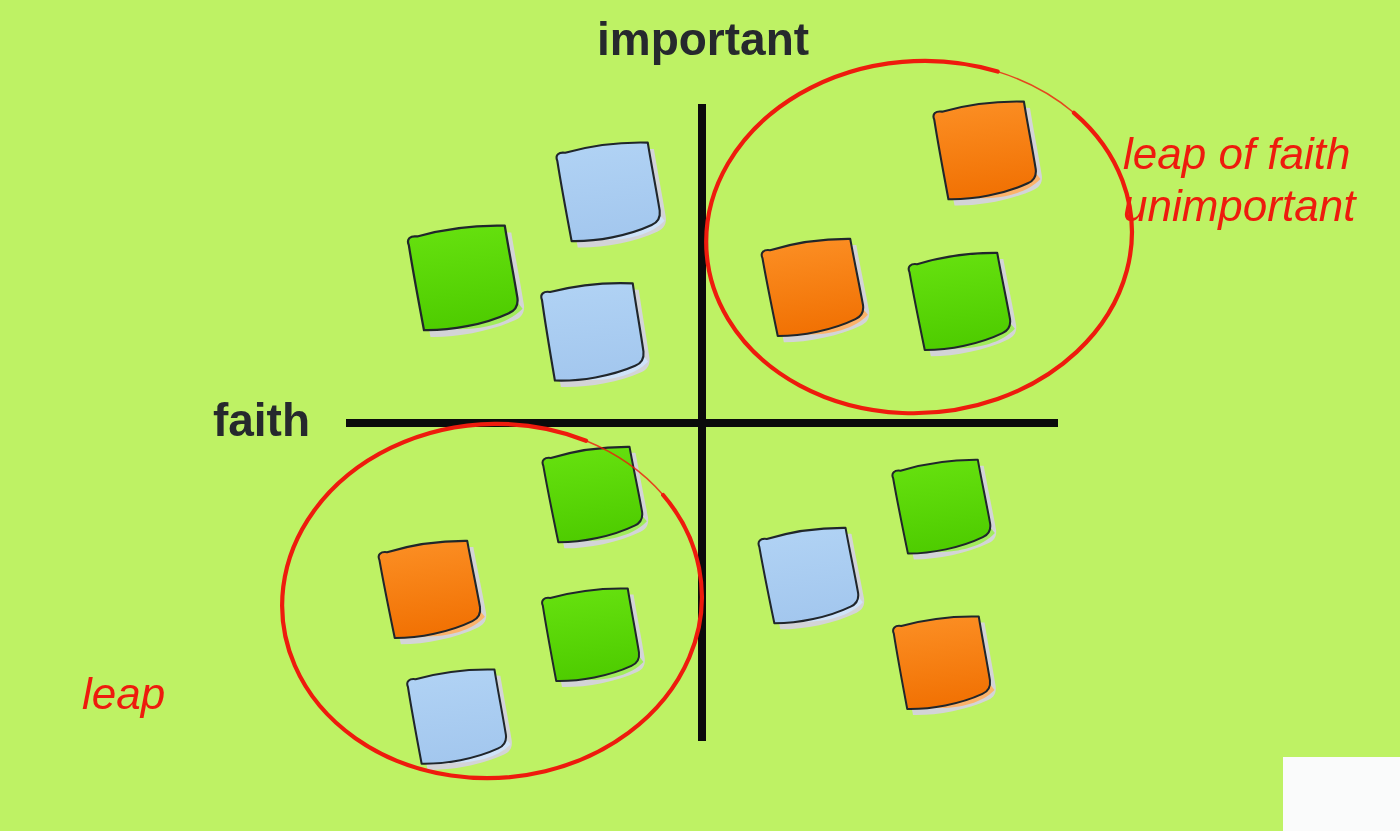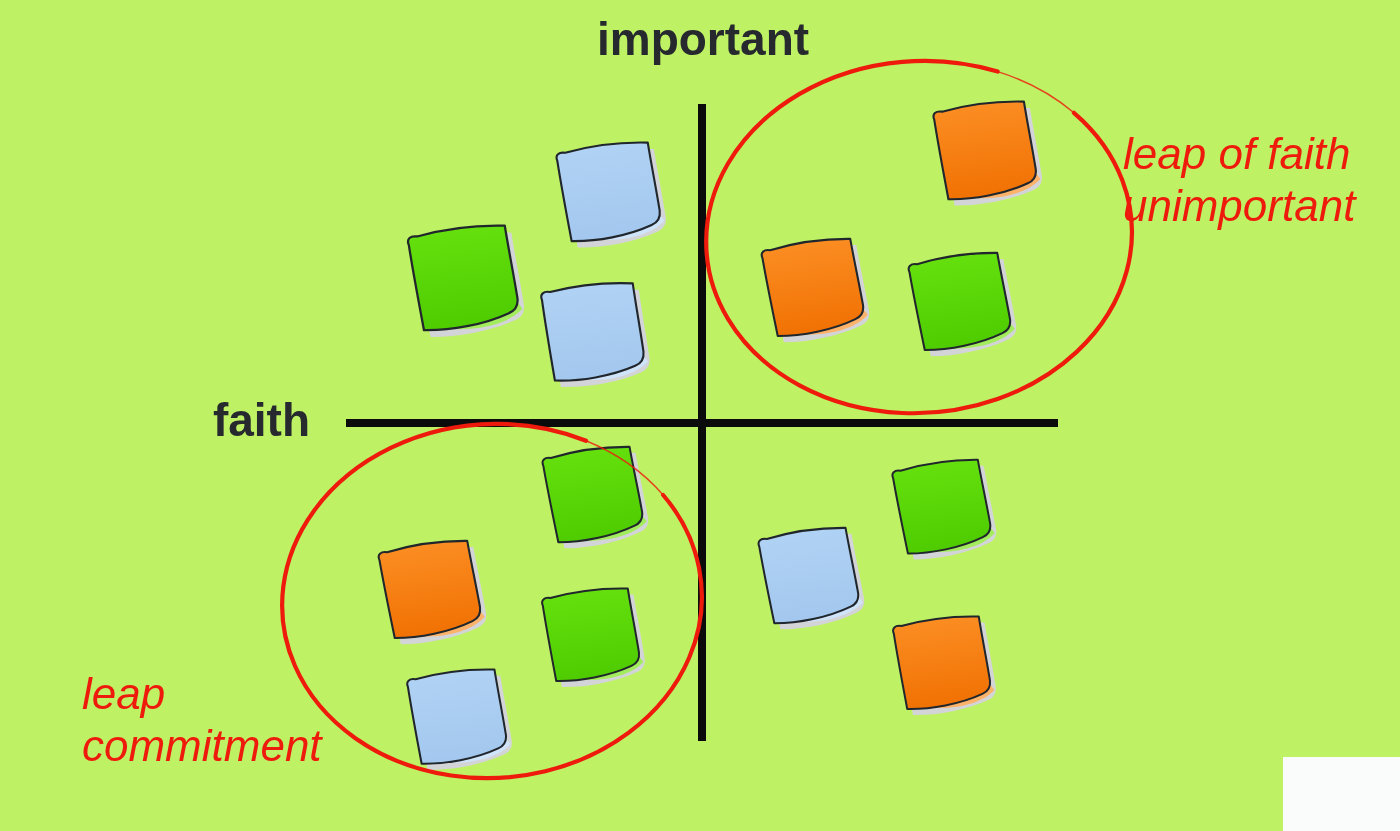--- a/index.html
+++ b/index.html
@@ -48,21 +48,20 @@
 
   <div id="label-important" class="axis-label" style="color: rgb(38, 41, 45);">important</div>
   <div id="label-known" class="axis-label" style="color: rgb(38, 41, 45);">faith</div>
 
   <div id="annot-leap" class="annotation-text" style="color: rgb(238, 27, 13);">
     <div>leap of faith</div>
     <div>unimportant</div>
   </div>
   <div id="annot-defer" class="annotation-text" style="color: rgb(238, 27, 13);">
     <div>leap</div>
-    <div>commitment</div>
   </div>
 
   <div id="notes-layer">
       <div class="note" style="left: 549px; top: 141px; width: 115px; height: 115px; transform: rotate(-7deg);">
         <svg width="115" height="115" viewBox="0 0 130 130">
       <defs>
         <linearGradient id="g0" x1="0" y1="0" x2="0" y2="1">
           <stop offset="0" stop-color="#b0d2f4"></stop>
               <stop offset="1" stop-color="#a3c7ee"></stop>
         </linearGradient>

